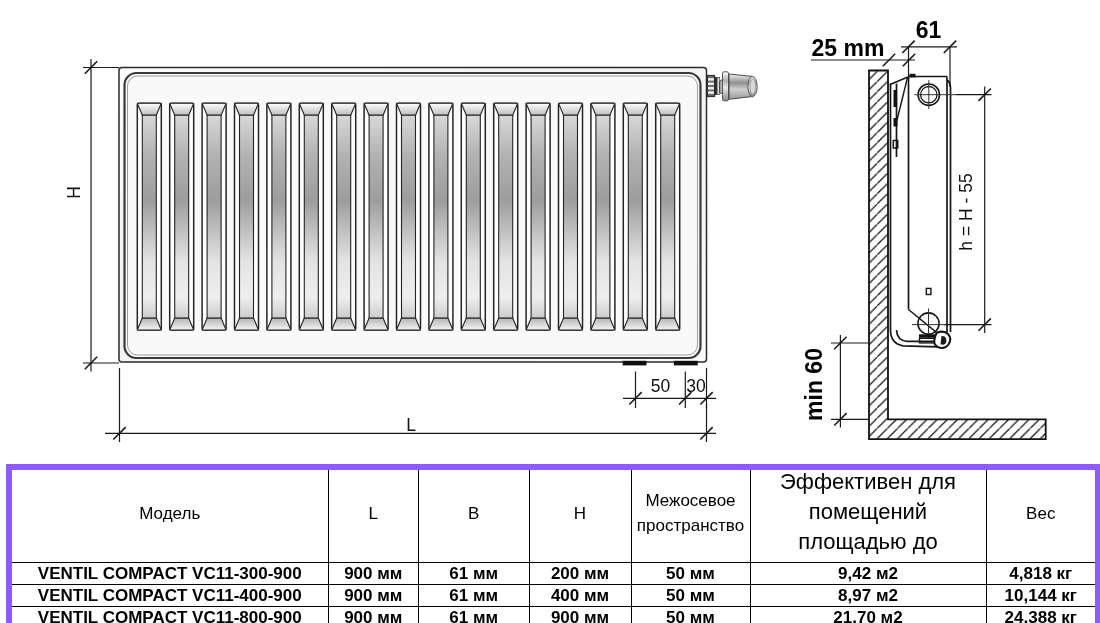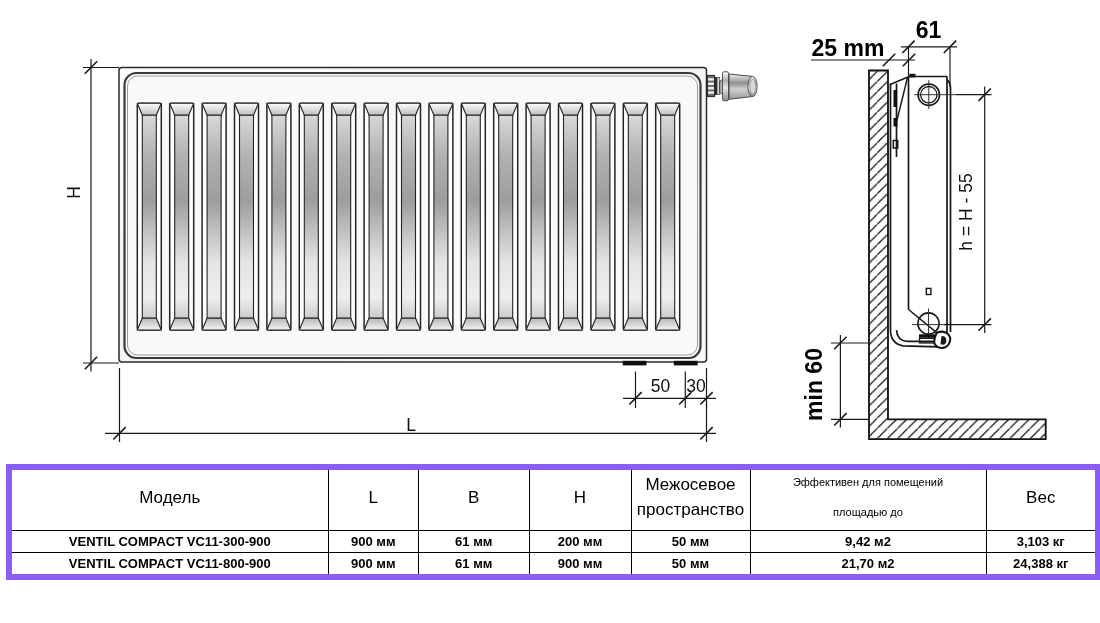--- a/index.html
+++ b/index.html
@@ -1,20 +1,20 @@
 <!DOCTYPE html>
 <html><head><meta charset="utf-8"><title>VENTIL COMPACT</title>
 <style>
 html,body{margin:0;padding:0;background:#ffffff;font-family:"Liberation Sans",sans-serif;}
 #stage{position:relative;width:1100px;height:623px;background:#fff;overflow:hidden;}
 #stage svg{position:absolute;left:0;top:0;}
 table.spec{position:absolute;left:6px;top:464px;width:1089px;border-collapse:collapse;table-layout:fixed;font-family:"Liberation Sans",sans-serif;color:#000;}
 table.spec td{border:1px solid #000;text-align:center;vertical-align:middle;padding:0;overflow:hidden;}
 table.spec tr.hdr td{font-size:17px;font-weight:normal;}
-table.spec tr.data td{font-size:13px;font-weight:bold;height:21.2px;}
+table.spec tr.data td{font-size:17px;font-weight:bold;height:21.2px;}
 table.spec{border:6px solid #8b5cf6;}
 span.nud{position:relative;top:-2px;display:inline-block;}
 </style></head><body>
 <div id="stage">
 <svg width="1100" height="462" viewBox="0 0 1100 462">
 <defs>
 <linearGradient id="face" x1="0" y1="0" x2="1" y2="1">
           <stop offset="0" stop-color="#fdfdfd"></stop>
           <stop offset="0.45" stop-color="#f3f3f3"></stop>
           <stop offset="1" stop-color="#fafafa"></stop>
@@ -333,34 +333,43 @@
         <col style="width:112px">
       </colgroup>
 
 <tbody>
         <tr class="hdr" style="height:60.5px">
           <td><span class="nud">Модель</span></td>
           <td><span class="nud">L</span></td>
           <td><span class="nud">B</span></td>
           <td><span class="nud">H</span></td>
           <td style="line-height:25px"><span style="position:relative;top:-3px;display:inline-block">Межосевое<br>пространство</span></td>
-          <td style="line-height:30px"><span style="position:relative;top:-3px;display:inline-block;font-size:11px">Эффективен для помещений<br>площадью до</span></td>
+          <td style="line-height:30px"><span style="position:relative;top:-3px;display:inline-block;font-size:22px">Эффективен для помещений<br>площадью до</span></td>
           <td><span class="nud">Вес</span></td>
         </tr>
 
 <tr class="data">
           <td>VENTIL COMPACT VC11-300-900</td>
           <td>900 мм</td>
           <td>61 мм</td>
           <td>200 мм</td>
           <td>50 мм</td>
           <td>9,42 м2</td>
-          <td>3,103 кг</td>
+          <td>4,818 кг</td>
         </tr>
 
+<tr class="data">
+          <td>VENTIL COMPACT VC11-400-900</td>
+          <td>900 мм</td>
+          <td>61 мм</td>
+          <td>400 мм</td>
+          <td>50 мм</td>
+          <td>8,97 м2</td>
+          <td>10,144 кг</td>
+        </tr>
 
 
 <tr class="data">
           <td>VENTIL COMPACT VC11-800-900</td>
           <td>900 мм</td>
           <td>61 мм</td>
           <td>900 мм</td>
           <td>50 мм</td>
           <td>21,70 м2</td>
           <td>24,388 кг</td>

